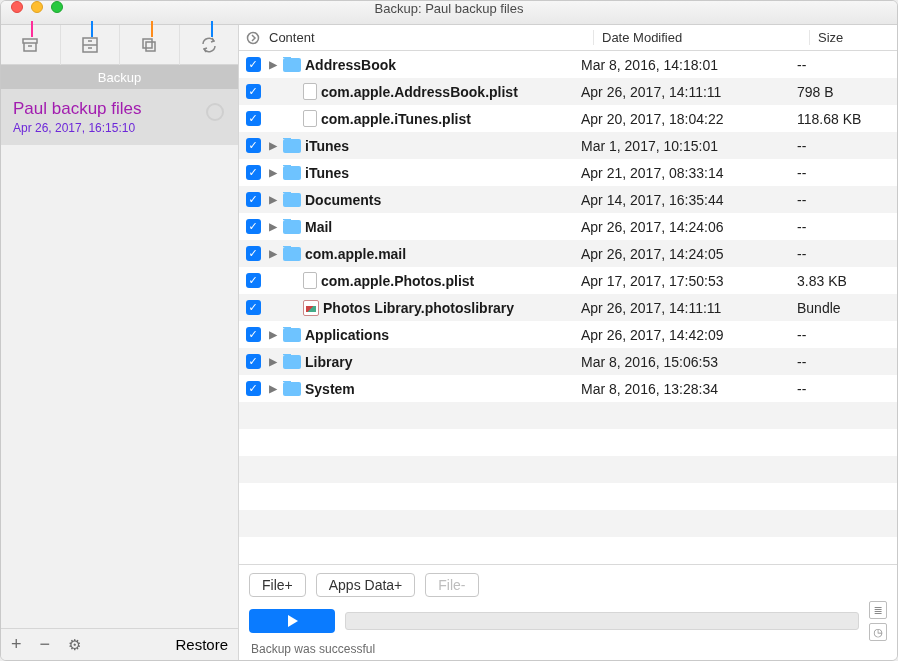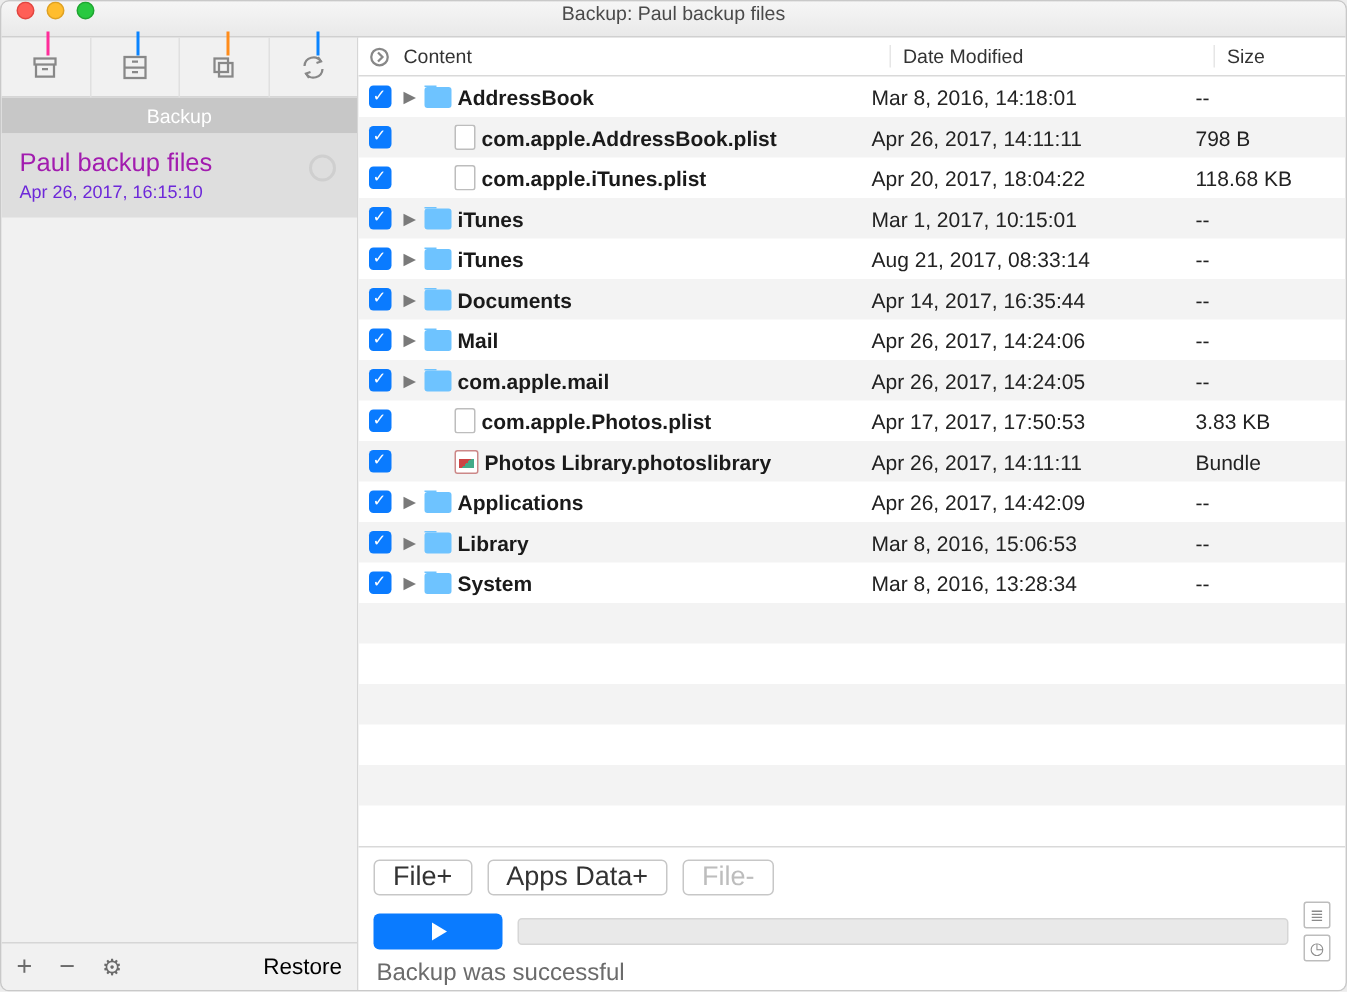--- a/index.html
+++ b/index.html
@@ -56,27 +56,27 @@
 .disc{color:#7a7a7a; font-size:10px; width:12px; text-align:center;}
 .folder{width:18px;height:14px;background:#6ec3ff;border-radius:2px;position:relative;}
 .folder:before{content:"";position:absolute;top:-3px;left:0;width:8px;height:3px;background:#6ec3ff;border-radius:1px 1px 0 0;}
 .file{width:14px;height:17px;background:#fff;border:1px solid #bdbdbd;border-radius:2px;}
 .photo{width:16px;height:16px;background:#fff;border:1px solid #c88;border-radius:2px;position:relative;}
 .photo:after{content:"";position:absolute;left:2px;top:5px;width:10px;height:6px;background:linear-gradient(135deg,#c44 50%,#4a8 50%);}
 .cell-date{width:216px; padding-left:8px; color:#222;}
 .cell-size{width:108px; padding-left:8px; color:#222;}
 
 .actions{ height:40px; border-top:1px solid #d9d9d9; display:flex; align-items:center; padding:0 10px; gap:10px;}
-.btn{ height:24px; padding:0 12px; background:#fff; border:1px solid #c7c7c7; border-radius:4px; font-size:18px; color:#333; display:flex; align-items:center;}
+.btn{ height:24px; padding:0 12px; background:#fff; border:1px solid #c7c7c7; border-radius:4px; font-size:14px; color:#333; display:flex; align-items:center;}
 .btn.disabled{ color:#bdbdbd;}
 .progress-row{ height:34px; display:flex; align-items:center; padding:0 10px; gap:10px;}
 .play{ width:86px; height:24px; background:#0a7bff; border-radius:4px; display:flex; align-items:center; justify-content:center; color:#fff;}
 .bar{ flex:1; height:18px; background:#e9e9e9; border:1px solid #d6d6d6; border-radius:3px;}
 .small-ico{width:18px;height:18px;border:1px solid #bdbdbd;border-radius:2px;display:flex;align-items:center;justify-content:center;color:#8a8a8a;font-size:11px;}
-.status{ height:22px; padding:0 12px; font-size:16px; color:#6b6b6b; display:flex; align-items:center;}
+.status{ height:22px; padding:0 12px; font-size:12px; color:#6b6b6b; display:flex; align-items:center;}
 </style>
 </head>
 <body>
 
 <div class="window">
   <div class="titlebar">
     <div class="traffic">
       <div class="tl red"></div>
       <div class="tl yellow"></div>
       <div class="tl green"></div>
@@ -200,21 +200,21 @@
           </div>
           <div class="row">
             <div class="cell-ck">
               <div class="chk">✓</div>
             </div>
             <div class="cell-content">
               <span class="disc">▶</span>
               <span class="folder"></span>
               <span>iTunes</span>
             </div>
-            <div class="cell-date">Aug 21, 2017, 08:33:14</div>
+            <div class="cell-date">Apr 21, 2017, 08:33:14</div>
             <div class="cell-size">--</div>
           </div>
           <div class="row alt">
             <div class="cell-ck">
               <div class="chk">✓</div>
             </div>
             <div class="cell-content">
               <span class="disc">▶</span>
               <span class="folder"></span>
               <span>Documents</span>

